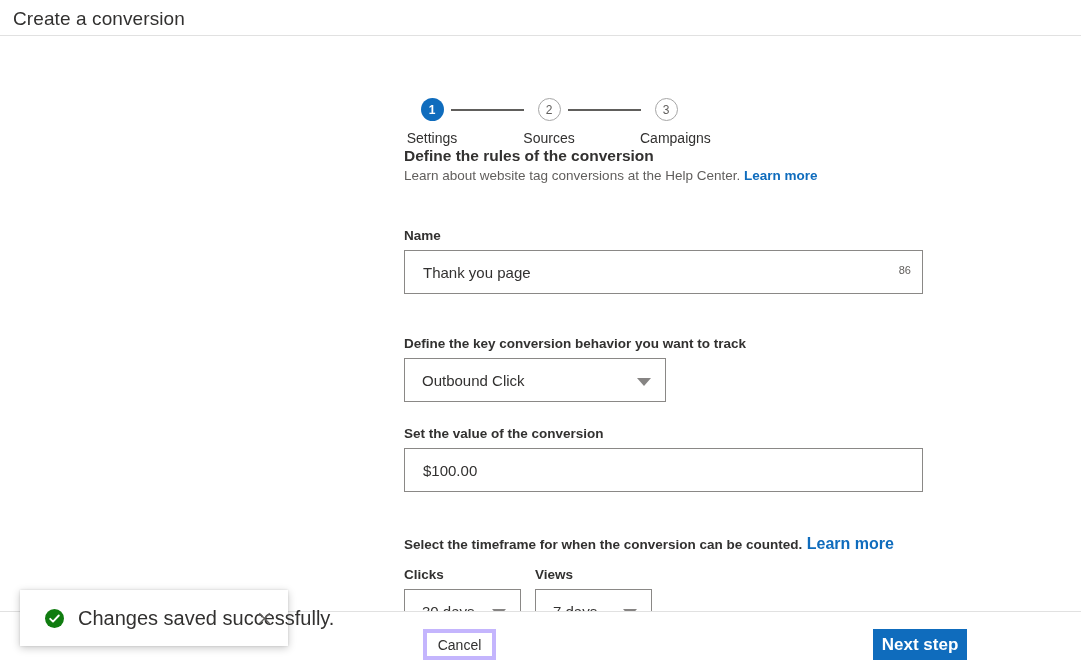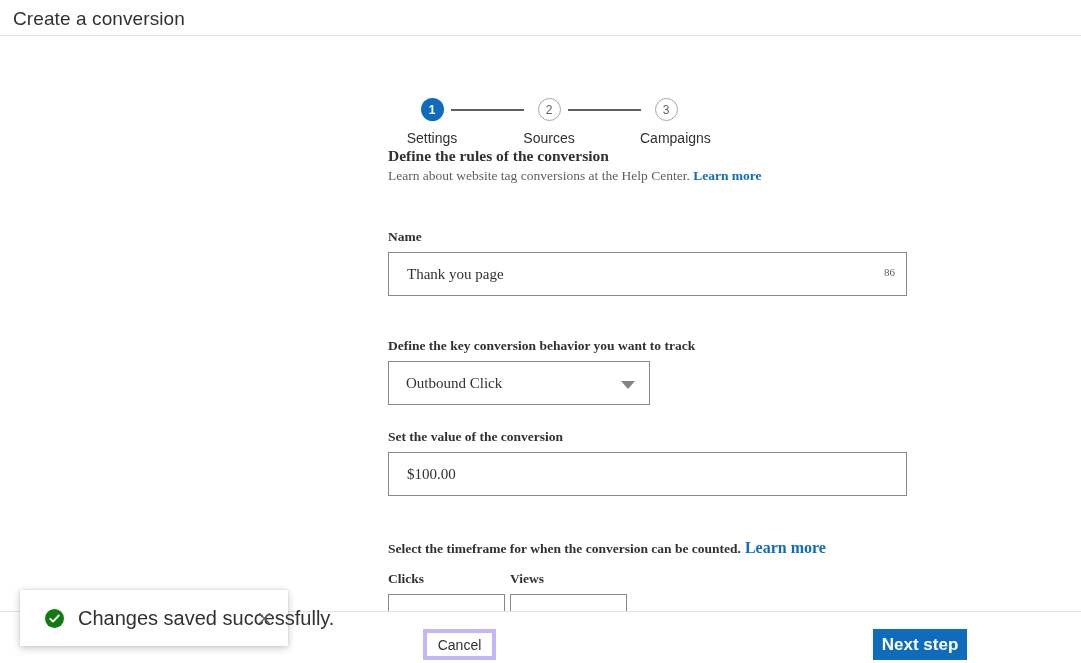--- a/index.html
+++ b/index.html
@@ -100,23 +100,22 @@
   .step-label {
     margin-top: 9px;
     font-size: 14px;
     color: #323130;
     white-space: nowrap;
   }
 
   
   .form {
     position: absolute;
-    left: 388px; top: 100px;
+    left: 404px; top: 100px;
     width: 520px;
-    font-family: Liberation Serif, serif;
   }
   .section-title {
     font-size: 15.5px;
     font-weight: 700;
     color: #323130;
     margin: 0 0 3px 0;
   }
   .section-sub {
     font-size: 13.5px;
     color: #605e5c;
@@ -133,21 +132,21 @@
     font-size: 13.5px;
     font-weight: 700;
     color: #323130;
     margin-bottom: 7px;
   }
 
   .grp-name { margin-top: 45px; }
   .grp-behavior { margin-top: 42px; }
   .grp-value { margin-top: 24px; }
   .grp-timeframe { margin-top: 43px; }
-  .grp-selects { margin-top: 14px; display: flex; gap: 5px; }
+  .grp-selects { margin-top: 14px; display: flex; gap: 14px; }
 
   .text-input {
     position: relative;
     width: 519px;
     height: 44px;
     border: 1px solid #8a8886;
     background: #ffffff;
     display: flex;
     align-items: center;
   }

